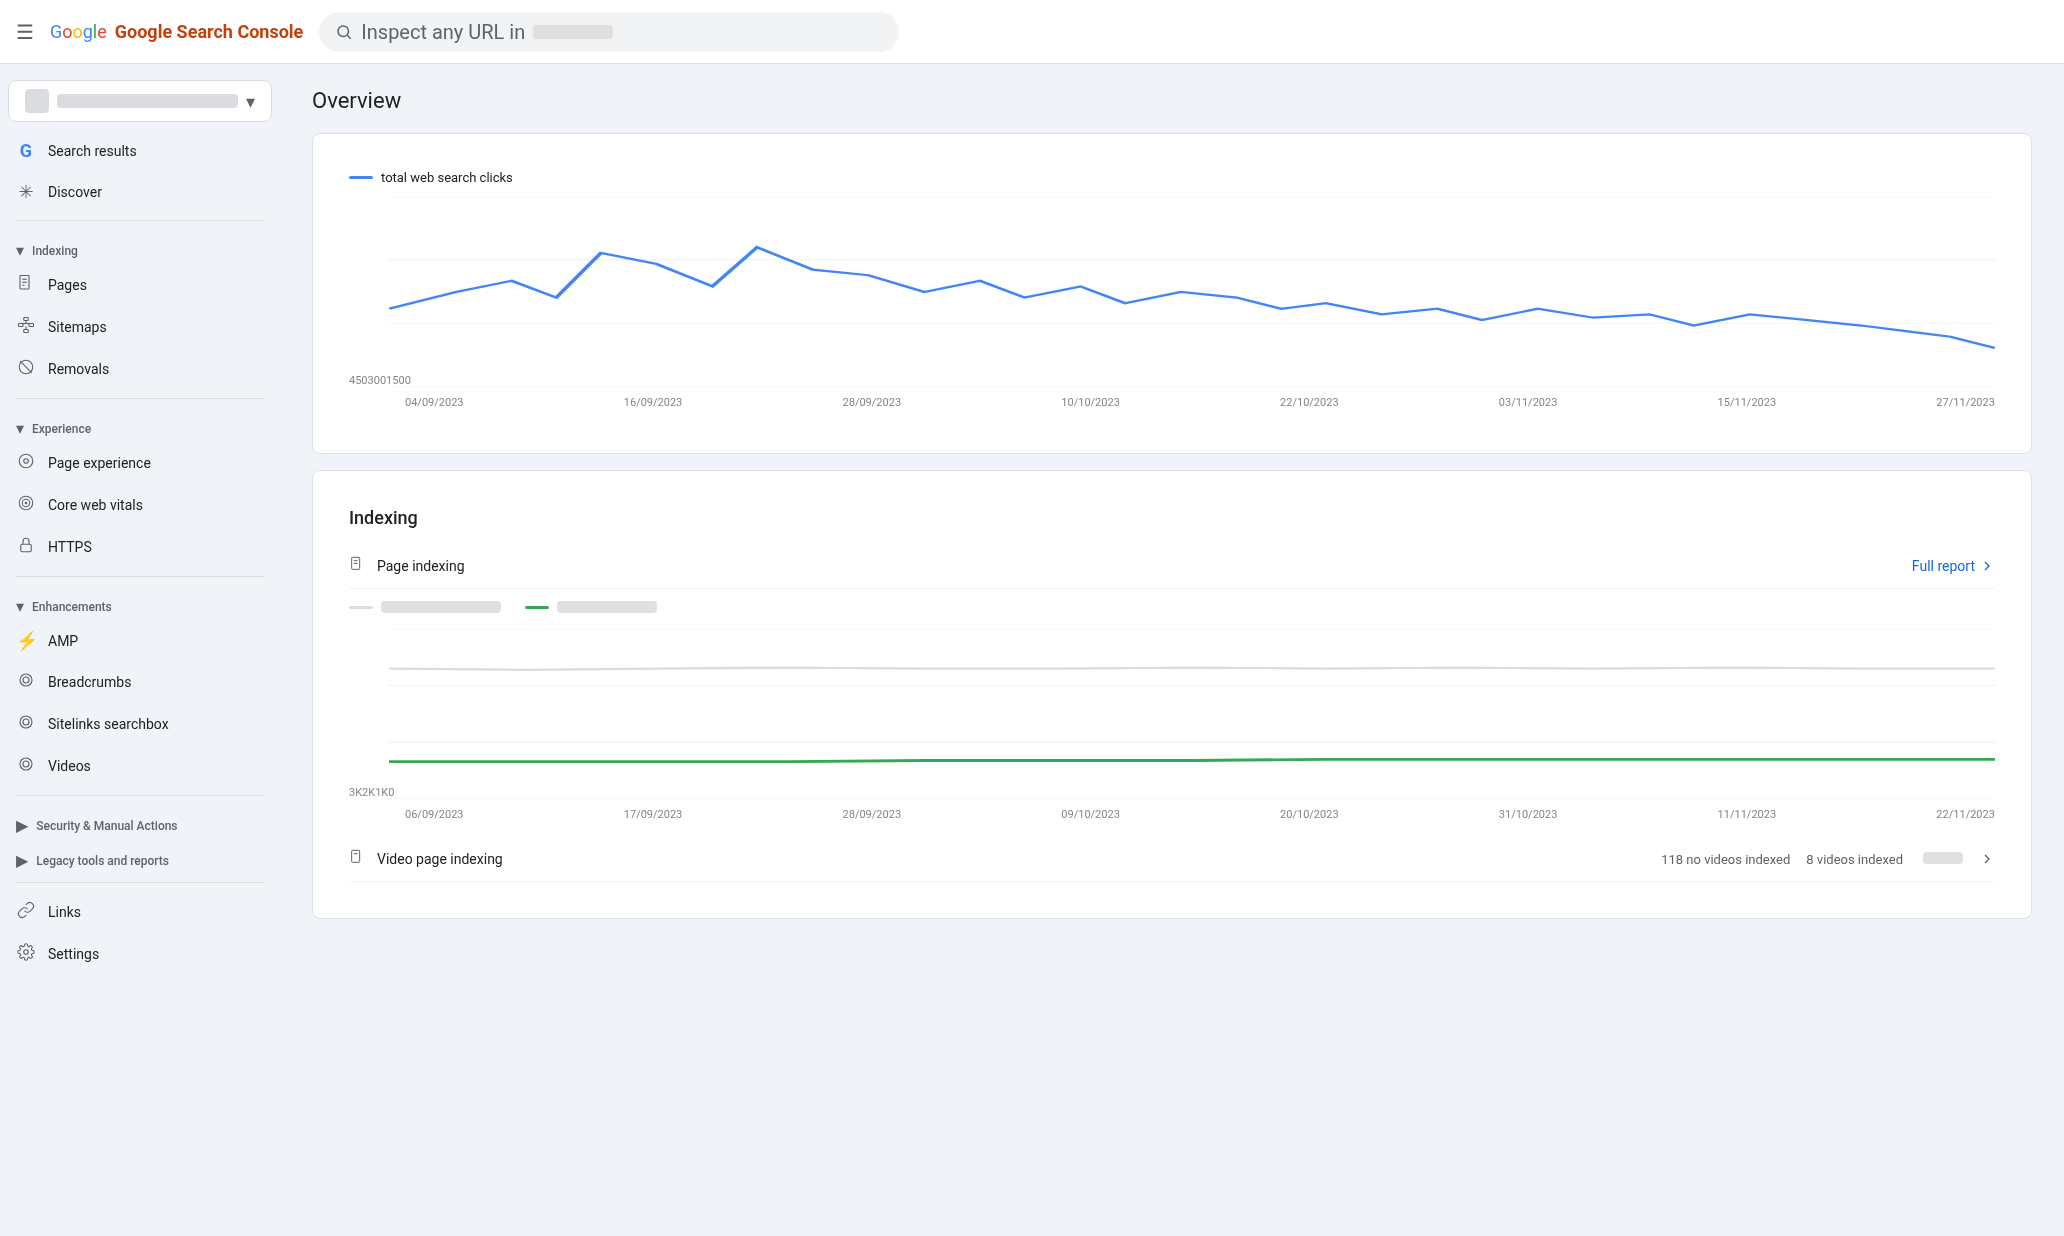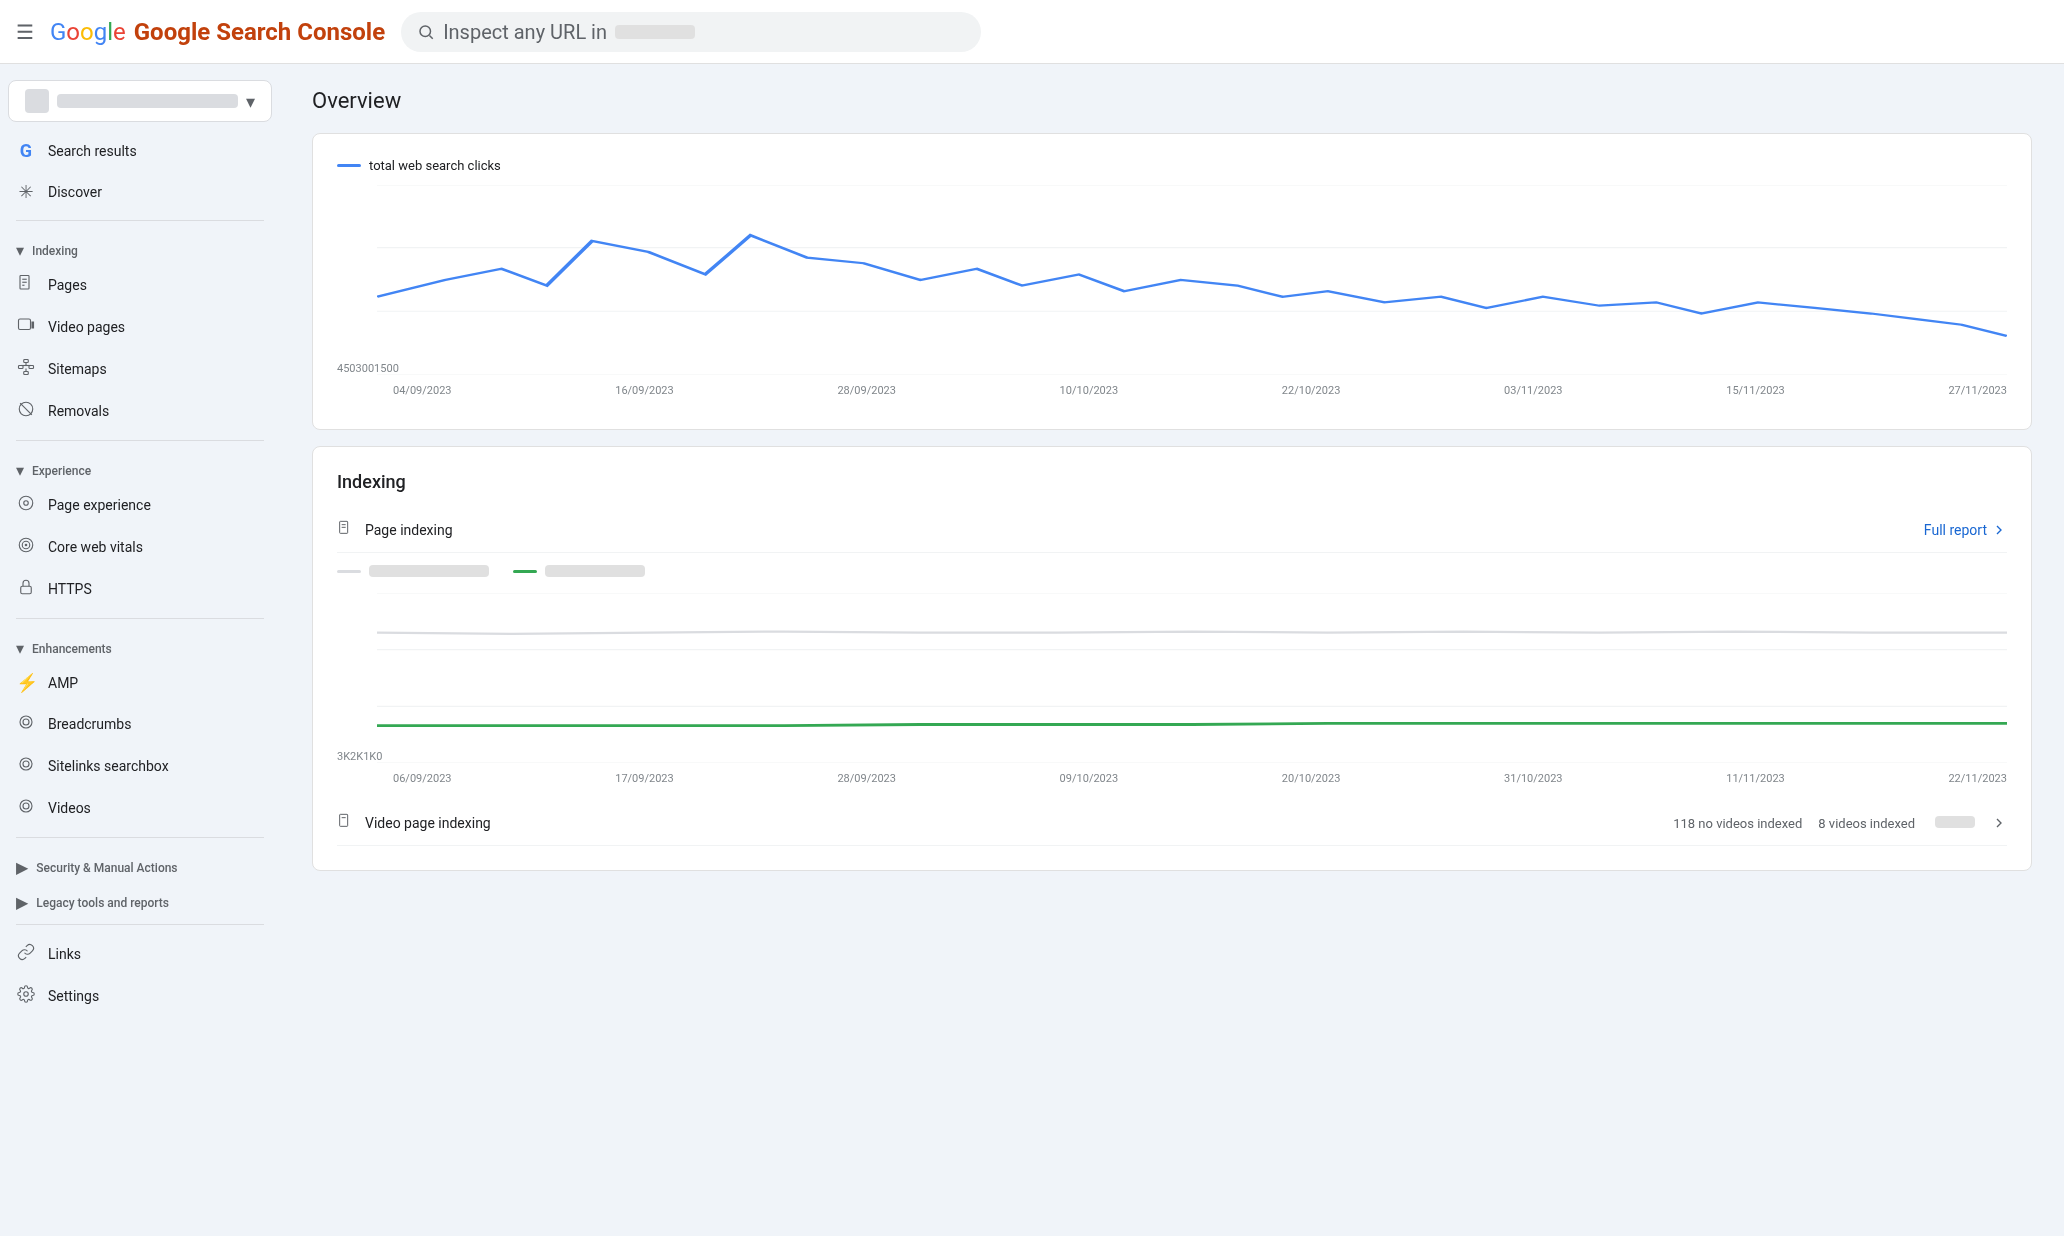--- a/index.html
+++ b/index.html
@@ -29,21 +29,21 @@
     }
     .topbar-menu-icon {
       color: #5f6368;
       font-size: 20px;
       cursor: pointer;
     }
     .logo {
       display: flex;
       align-items: center;
       gap: 8px;
-      font-size: 24px;
+      font-size: 18px;
       font-weight: 400;
       color: #5f6368;
       white-space: nowrap;
     }
     .g-letter { color: #4285f4; }
     .o1-letter { color: #ea4335; }
     .o2-letter { color: #fbbc05; }
     .g2-letter { color: #4285f4; }
     .l-letter { color: #34a853; }
     .e-letter { color: #ea4335; }
@@ -157,21 +157,21 @@
       font-size: 22px;
       font-weight: 400;
       color: #202124;
       margin-bottom: 20px;
     }
 
     
     .card {
       background: #fff;
       border-radius: 8px;
-      padding: 24px;
+      padding: 36px;
       margin-bottom: 16px;
       border: 1px solid #e0e0e0;
     }
 
     .card-title {
       font-size: 18px;
       font-weight: 500;
       color: #202124;
       margin-bottom: 16px;
     }
@@ -351,29 +351,20 @@
             <line x1="7" y1="7" x2="13" y2="7"></line>
             <line x1="7" y1="11" x2="13" y2="11"></line>
             <line x1="7" y1="15" x2="10" y2="15"></line>
           </svg>
       </span>
       <span>Pages</span>
     </div>
     <div class="nav-item">
       <span class="nav-icon">
         <svg width="18" height="18" viewBox="0 0 24 24" fill="none" stroke="#5f6368" stroke-width="1.5">
-            <rect x="2" y="4" width="16" height="14" rx="2"></rect>
-            <polygon points="20,8 22,8 22,16 20,16" fill="#5f6368"></polygon>
-          </svg>
-      </span>
-      <span>Video pages</span>
-    </div>
-    <div class="nav-item">
-      <span class="nav-icon">
-        <svg width="18" height="18" viewBox="0 0 24 24" fill="none" stroke="#5f6368" stroke-width="1.5">
             <rect x="9" y="2" width="6" height="4" rx="1"></rect>
             <rect x="2" y="10" width="6" height="4" rx="1"></rect>
             <rect x="16" y="10" width="6" height="4" rx="1"></rect>
             <rect x="9" y="18" width="6" height="4" rx="1"></rect>
             <line x1="12" y1="6" x2="12" y2="10"></line>
             <line x1="12" y1="10" x2="5" y2="10"></line>
             <line x1="12" y1="10" x2="19" y2="10"></line>
             <line x1="12" y1="14" x2="12" y2="18"></line>
           </svg>
       </span>

